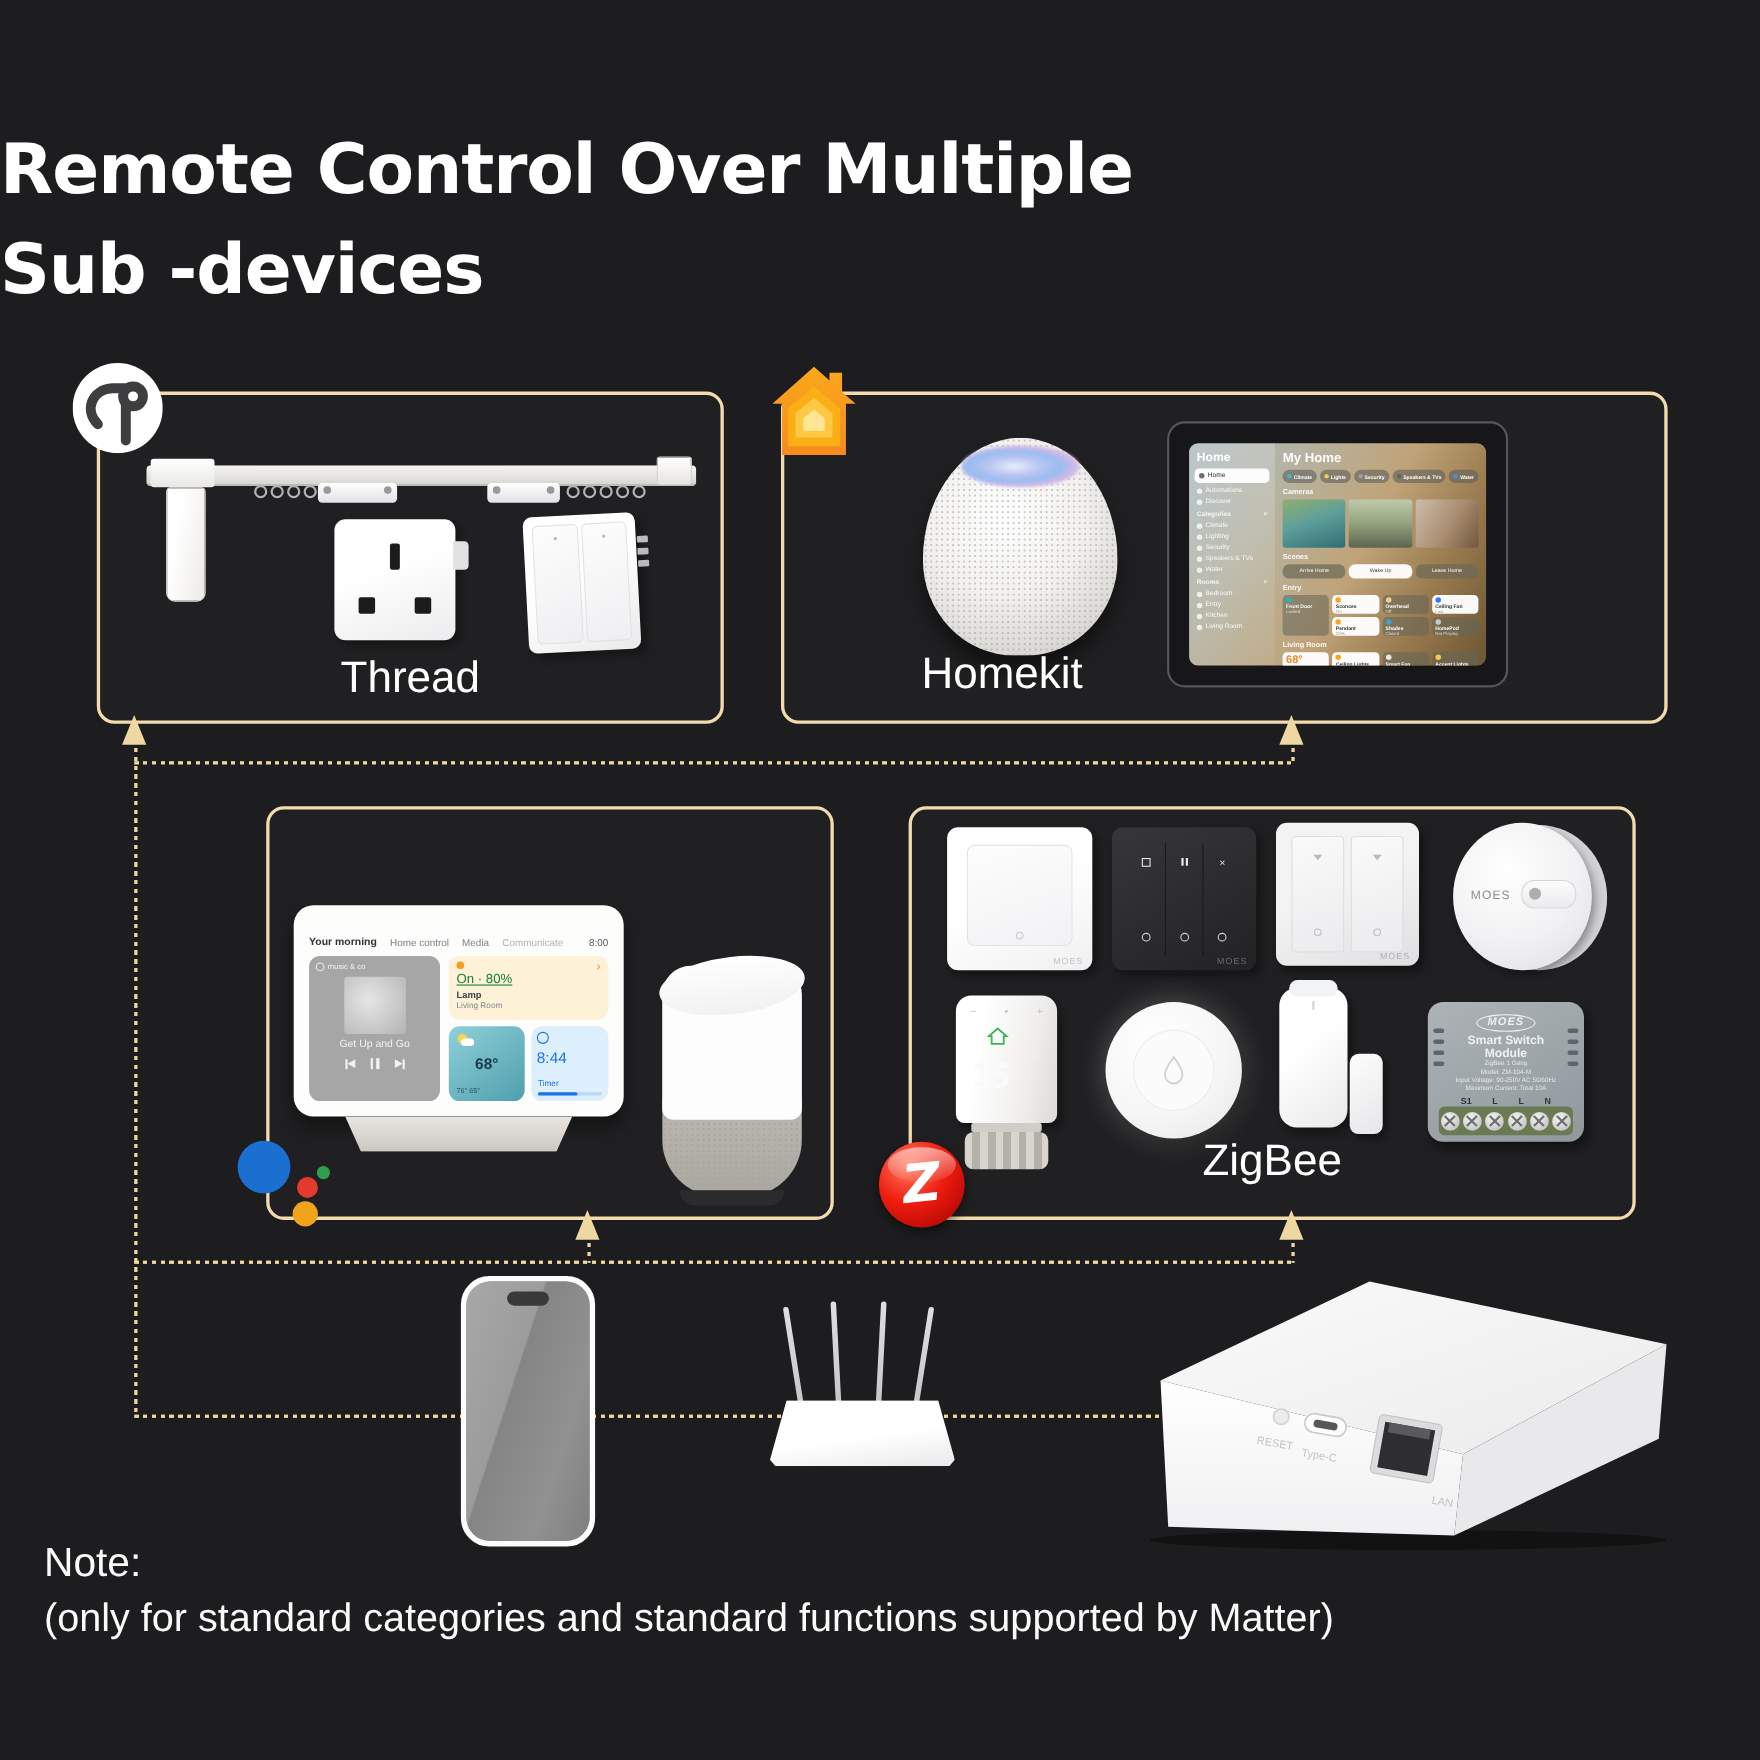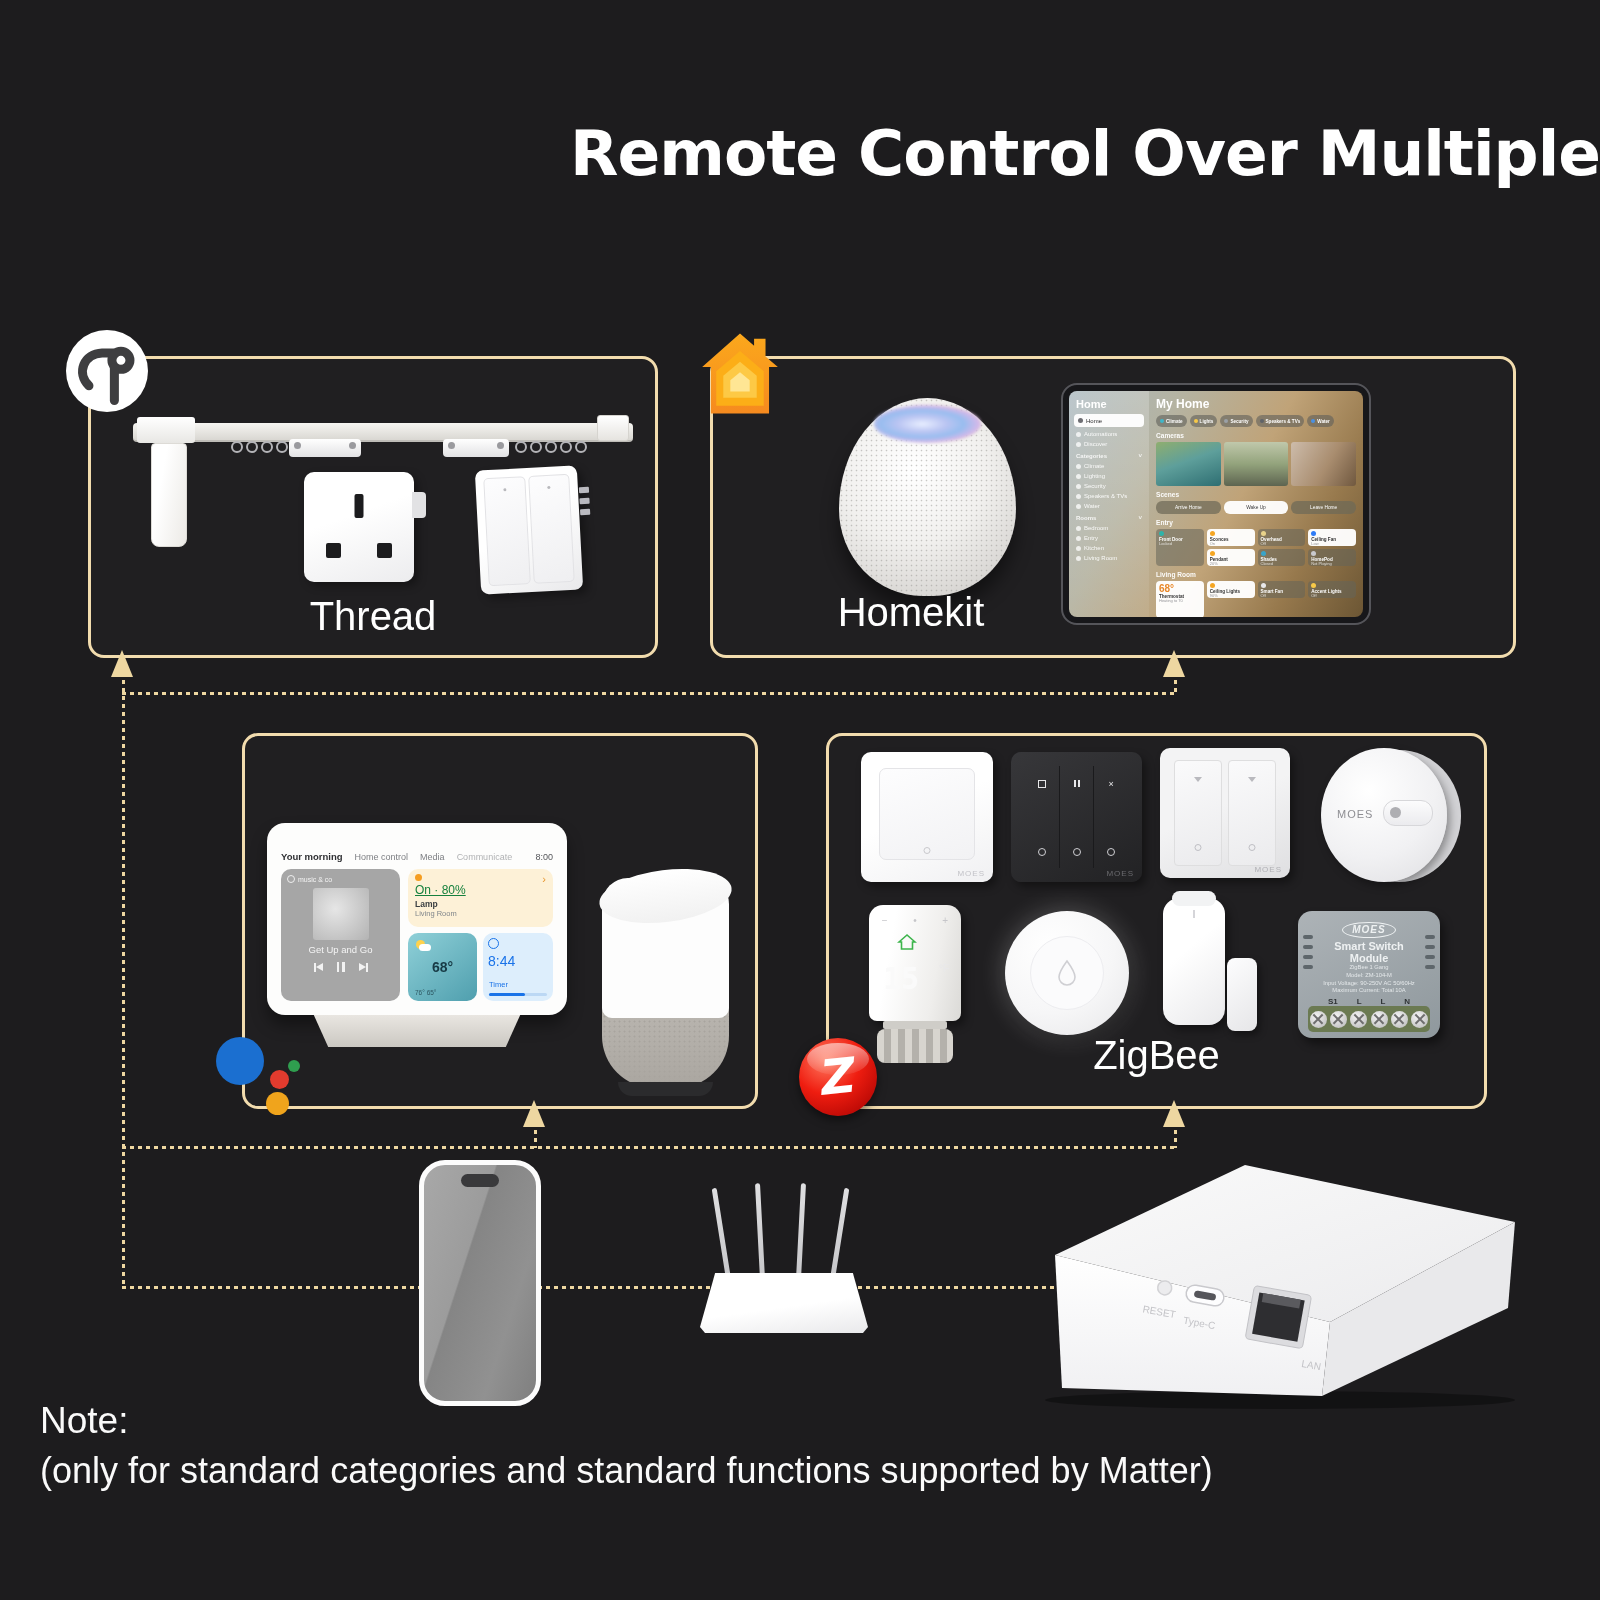--- a/index.html
+++ b/index.html
@@ -1,20 +1,20 @@
 <!DOCTYPE html>
 <html><head>
 <meta charset="utf-8">
 <style>
   html,body{margin:0;padding:0;background:#141316;}
   .canvas{position:relative;width:1600px;height:1600px;background:#1d1c1e;overflow:hidden;
           font-family:"Liberation Sans",sans-serif;margin:0 auto;}
 
   
-  .title{position:absolute;left:0;width:100%;top:108px;text-align:right;color:#ffffff;
+  .title{position:absolute;left:0;width:100%;top:108px;text-align:left;color:#ffffff;
          font-family:"DejaVu Sans",sans-serif;font-weight:bold;font-size:63px;line-height:1.45;letter-spacing:-1px;}
 
   
   .frame{position:absolute;border:3px solid #f2dcae;border-radius:16px;z-index:2;background:rgba(255,255,255,0.015);}
   .flabel{position:absolute;left:0;right:0;text-align:center;color:#ffffff;font-size:40px;font-weight:500;z-index:3;}
 
   
   .dot-h{position:absolute;height:3px;z-index:1;
          background-image:repeating-linear-gradient(90deg,#eed7a1 0,#eed7a1 4px,transparent 4px,transparent 8px);}
   .dot-v{position:absolute;width:3px;z-index:1;
@@ -56,21 +56,21 @@
   .wswitch .terms{position:absolute;right:-11px;top:22px;display:flex;flex-direction:column;gap:5px;}
   .wswitch .terms span{width:10px;height:6px;background:#babac0;border-radius:1px;}
 
   
   .homepod{position:absolute;border-radius:50% 50% 47% 47%/56% 56% 44% 44%;
      background:radial-gradient(rgba(150,148,145,.5) .7px,transparent 1.1px),
                 radial-gradient(circle at 42% 36%,#ffffff 0%,#f1f0ee 45%,#dcdad7 75%,#c6c4c1 100%);
      background-size:5px 5px,100% 100%;box-shadow:0 14px 18px rgba(0,0,0,.45);}
   .homepod .top{position:absolute;top:7px;left:20%;width:60%;height:38px;border-radius:50%;filter:blur(1.5px);
      background:radial-gradient(ellipse at 45% 50%,#e8eeff 0%,#b9c4f2 30%,#98bdef 50%,#d3b9ea 68%,#f2b27a 84%,#ece5dc 100%);}
-  .ipad{position:absolute;background:#17171a;border:2px solid #55555a;border-radius:16px;padding:6px;box-sizing:border-box;}
+  .ipad{position:absolute;background:#17171a;border:2px solid #55555a;border-radius:16px;padding:18px;box-sizing:border-box;}
   .ipad-screen{width:100%;height:100%;border-radius:8px;overflow:hidden;display:flex;position:relative;
      background:linear-gradient(118deg,#a9b7be 0%,#b5b3a1 28%,#c0a378 55%,#97794d 78%,#6c5634 100%);}
   .ip-side{width:80px;padding:6px 5px;box-sizing:border-box;background:linear-gradient(rgba(255,255,255,.22),rgba(255,255,255,.06));color:#fff;}
   .ip-side .t{font-size:11px;font-weight:bold;margin:1px 0 4px 2px;}
   .ip-pill{display:flex;align-items:center;gap:3px;background:rgba(255,255,255,.95);border-radius:4px;height:13px;padding:0 4px;color:#2c2c2e;font-size:6px;}
   .ip-item{display:flex;align-items:center;gap:3px;font-size:6px;color:rgba(255,255,255,.92);margin:4px 2px 0 2px;}
   .ip-item .ic,.ip-pill .ic{width:5px;height:5px;border-radius:50%;background:rgba(255,255,255,.75);flex:0 0 auto;}
   .ip-pill .ic{background:#6e6e73;}
   .ip-sec{font-size:6px;font-weight:bold;color:rgba(255,255,255,.85);margin:6px 2px 0 2px;display:flex;justify-content:space-between;}
   .ip-main{flex:1;padding:6px 7px;box-sizing:border-box;color:#fff;}
@@ -223,20 +223,21 @@
   .note .h{font-size:37px;margin-bottom:8px;}
   .note .l{font-size:36px;line-height:41px;}
 </style>
 </head>
 <body>
 
 <div class="canvas">
 
   <div class="title">
     <div>Remote Control Over Multiple</div>
+    <div>Sub -devices</div>
   </div>
 
   <div class="dot-v" style="left:122px;top:664px;height:624px"></div>
   <div class="dot-h" style="left:122px;top:692px;width:1056px"></div>
   <div class="dot-v" style="left:1174px;top:664px;height:30px"></div>
   <div class="arr" style="left:111px;top:650px"></div>
   <div class="arr" style="left:1163px;top:650px"></div>
   <div class="dot-h" style="left:122px;top:1146px;width:1054px"></div>
   <div class="dot-v" style="left:534px;top:1114px;height:34px"></div>
   <div class="dot-v" style="left:1174px;top:1114px;height:34px"></div>

